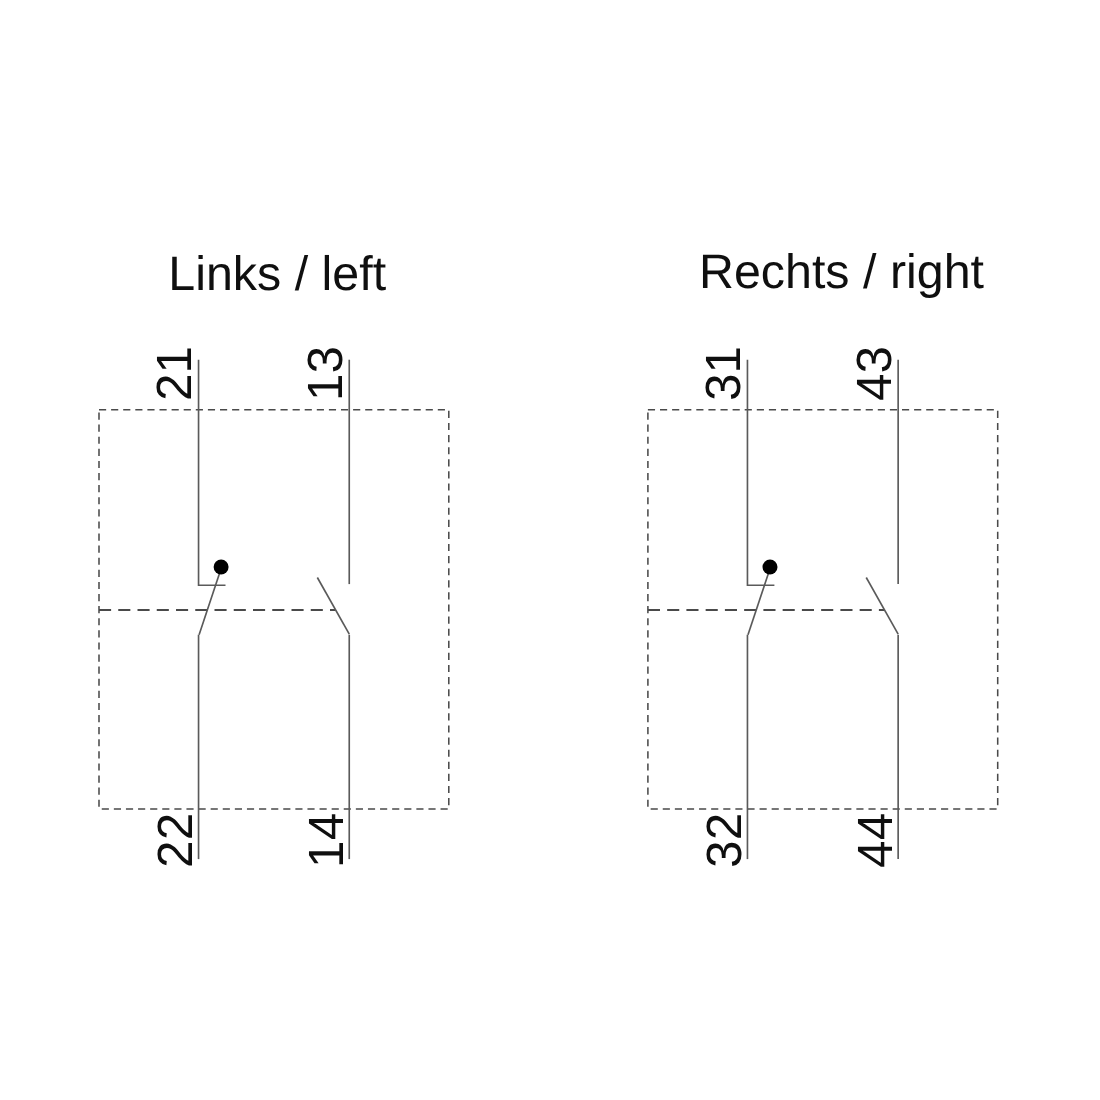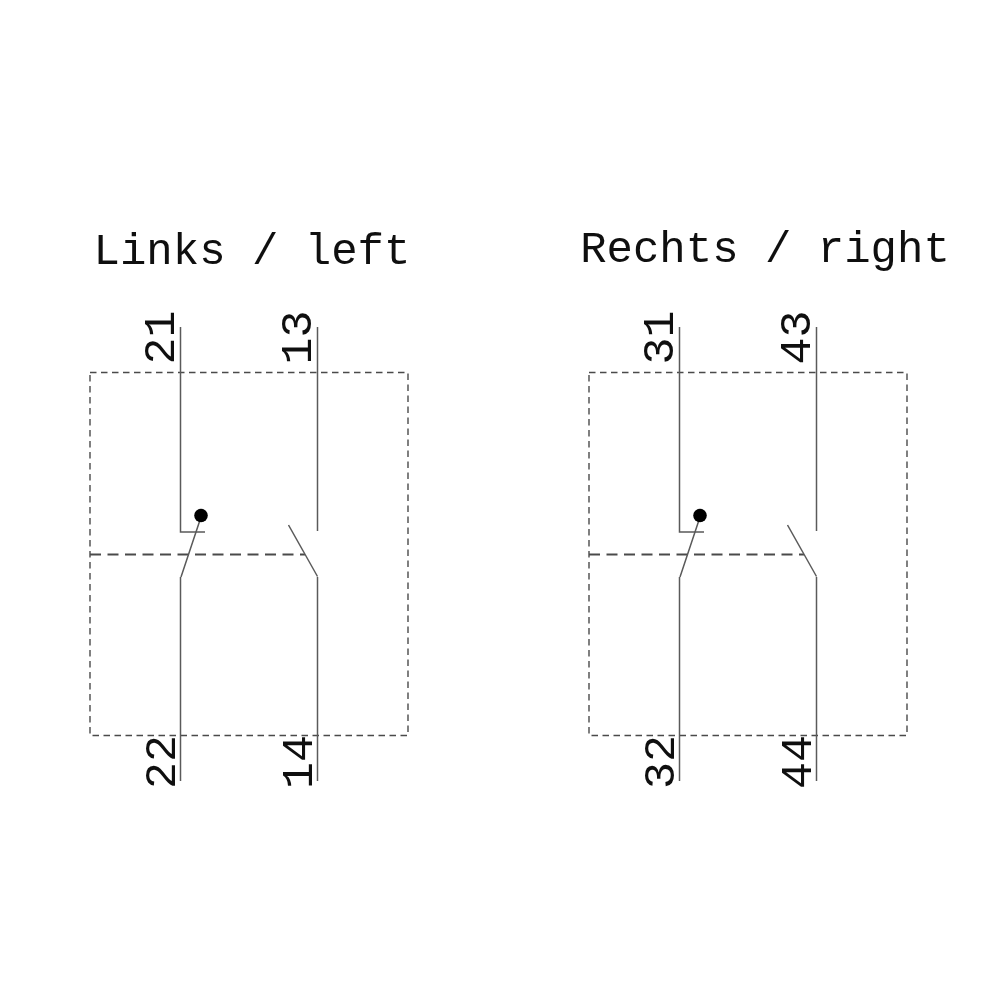--- a/index.html
+++ b/index.html
@@ -2,21 +2,21 @@
 <html><head>
 <meta charset="utf-8">
 <style>
   html, body { margin: 0; padding: 0; background: #ffffff; }
   .canvas {
     position: relative;
     width: 1000px;
     height: 1000px;
     background: #ffffff;
     overflow: hidden;
-    font-family: Liberation Mono, monospace;
+    font-family: Liberation Sans, sans-serif;
   }
   svg { display: block; }
   .wire   { stroke: #5a5a5a; stroke-width: 1.5; fill: none; stroke-linecap: butt; }
   .frame  { stroke: #4a4a4a; stroke-width: 1.4; fill: none; stroke-dasharray: 6.5 4.5; }
   .mech   { stroke: #4a4a4a; stroke-width: 1.9; fill: none; stroke-dasharray: 11 6.5; }
   .dot    { fill: #000000; stroke: none; }
   .title-text {
     font-size: 44px;
     fill: #0f0f0f;
     text-anchor: middle;

